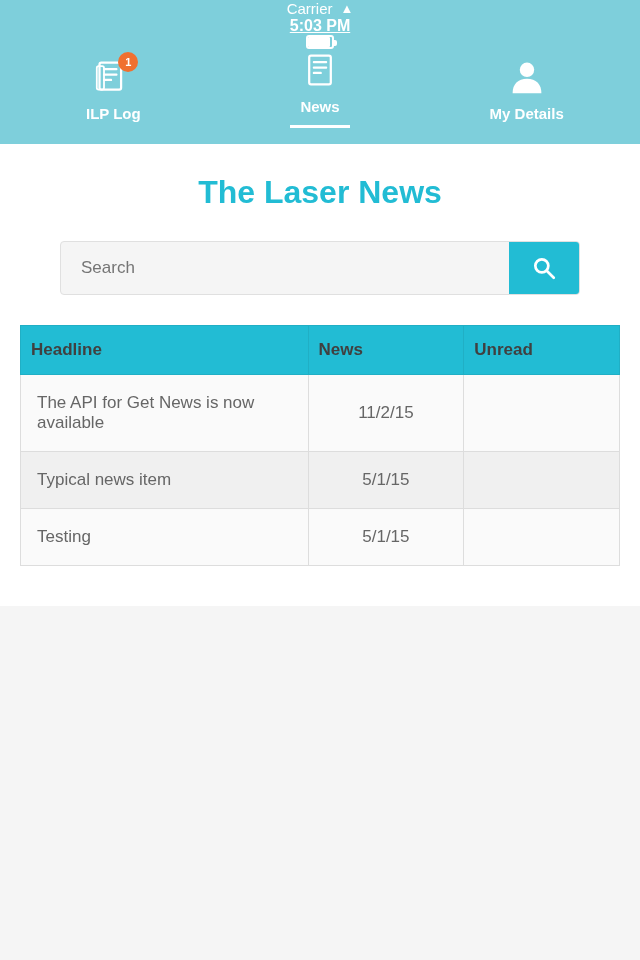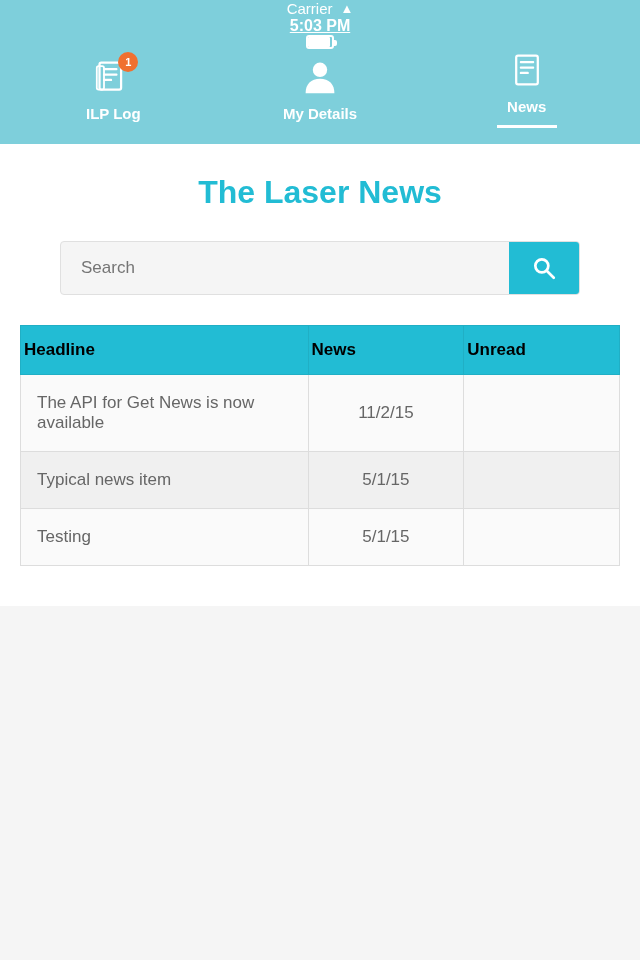--- a/index.html
+++ b/index.html
@@ -141,24 +141,24 @@
 
     
     .news-table {
       width: 100%;
       border-collapse: collapse;
       border: 1px solid #ddd;
       margin: 0 0 20px;
     }
     .news-table thead tr th {
       background: #22bcd4;
-      color: #000000;
+      color: #404040;
       font-size: 17px;
       font-weight: 600;
-      padding: 14px 3px;
+      padding: 14px 10px;
       text-align: left;
       border: 1px solid #20afc5;
     }
     .news-table tbody tr {
       border-bottom: 1px solid #ddd;
     }
     .news-table tbody tr:nth-child(even) {
       background: #f0f0f0;
     }
     .news-table tbody tr:nth-child(odd) {
@@ -198,41 +198,41 @@
         <rect x="9" y="10" width="16" height="2.5" rx="1" fill="#fff"></rect>
         <rect x="9" y="16" width="16" height="2.5" rx="1" fill="#fff"></rect>
         <rect x="9" y="22" width="10" height="2.5" rx="1" fill="#fff"></rect>
         <rect x="2" y="8" width="8" height="26" rx="2" fill="none" stroke="#fff" stroke-width="2"></rect>
       </svg>
       <span class="nav-badge">1</span>
     </div>
     <span class="nav-label">ILP Log</span>
   </div>
 
-  <div class="nav-item">
-    <div class="nav-icon-wrap">
-      <svg class="nav-svg" viewBox="0 0 40 40">
-        <circle cx="20" cy="12" r="8" fill="#fff"></circle>
-        <path d="M4 38 c0-10 6-16 16-16 s16 6 16 16" fill="#fff"></path>
-      </svg>
-    </div>
-    <span class="nav-label">My Details</span>
-  </div>
-
   <div class="nav-item" style="position:relative;">
     <div class="nav-icon-wrap">
       <svg class="nav-svg" viewBox="0 0 40 40">
         <rect x="8" y="4" width="24" height="32" rx="2" fill="none" stroke="#fff" stroke-width="2.5"></rect>
         <rect x="12" y="10" width="16" height="2.5" rx="1" fill="#fff"></rect>
         <rect x="12" y="16" width="16" height="2.5" rx="1" fill="#fff"></rect>
         <rect x="12" y="22" width="10" height="2.5" rx="1" fill="#fff"></rect>
       </svg>
     </div>
     <span class="nav-label">News</span>
     <div class="nav-underline"></div>
+  </div>
+
+  <div class="nav-item">
+    <div class="nav-icon-wrap">
+      <svg class="nav-svg" viewBox="0 0 40 40">
+        <circle cx="20" cy="12" r="8" fill="#fff"></circle>
+        <path d="M4 38 c0-10 6-16 16-16 s16 6 16 16" fill="#fff"></path>
+      </svg>
+    </div>
+    <span class="nav-label">My Details</span>
   </div>
 </div>
 
 <div class="page-content">
   <h1 class="page-title">The Laser News</h1>
 
   <div class="search-wrap">
     <input class="search-input" type="text" placeholder="Search" style="">
     <button class="search-button">
       <svg class="search-icon-svg" viewBox="0 0 24 24">

